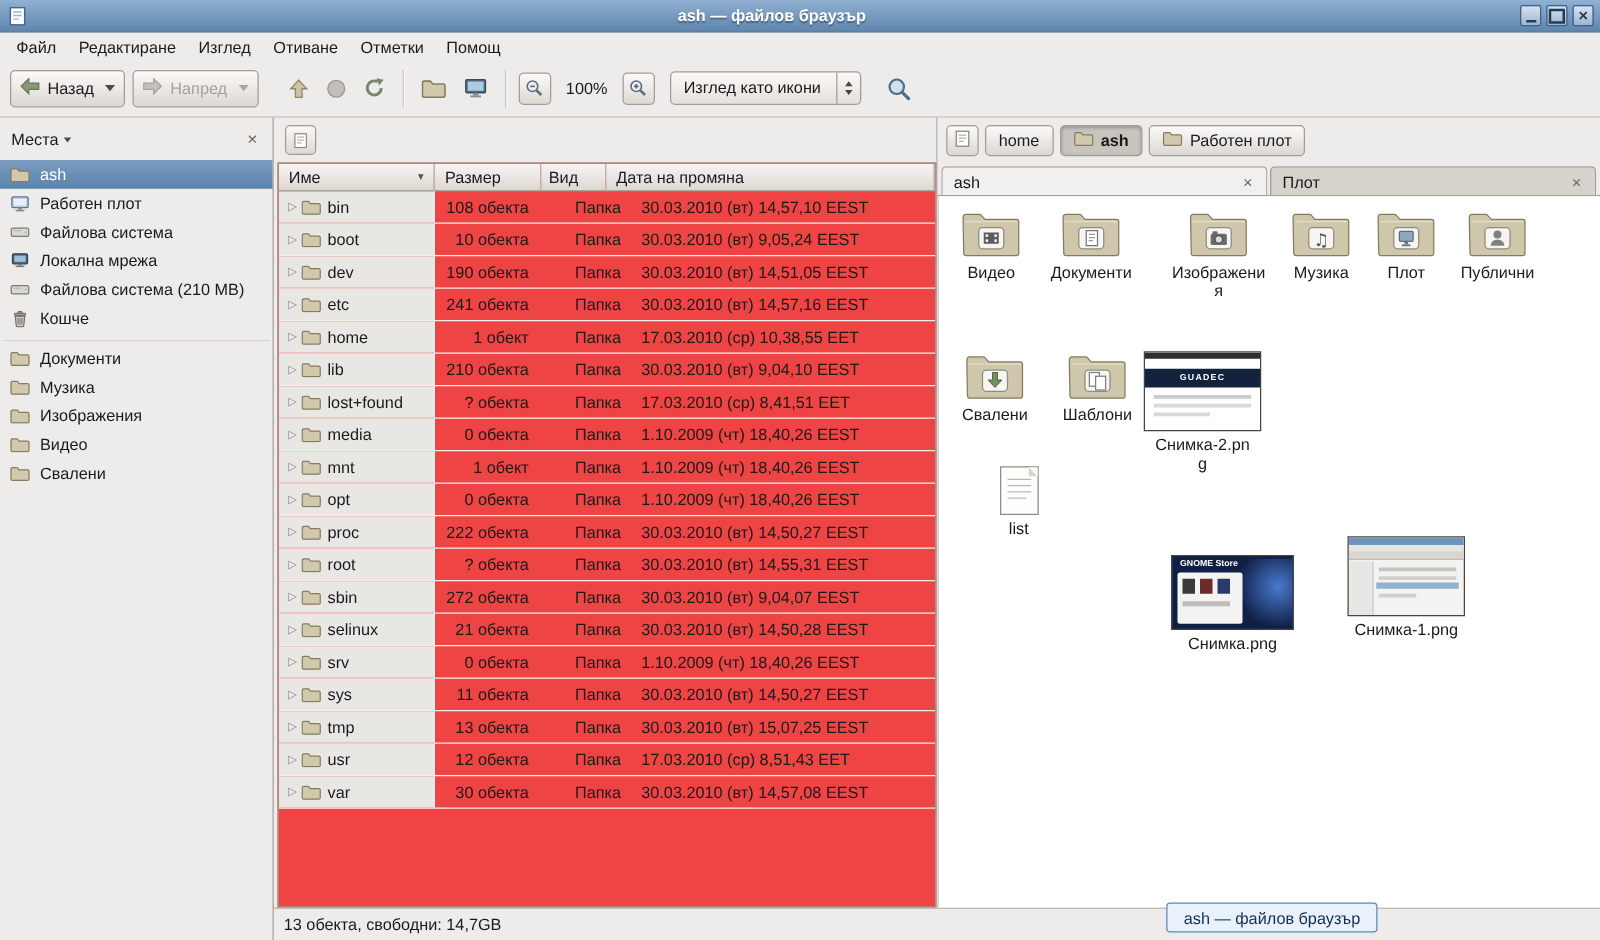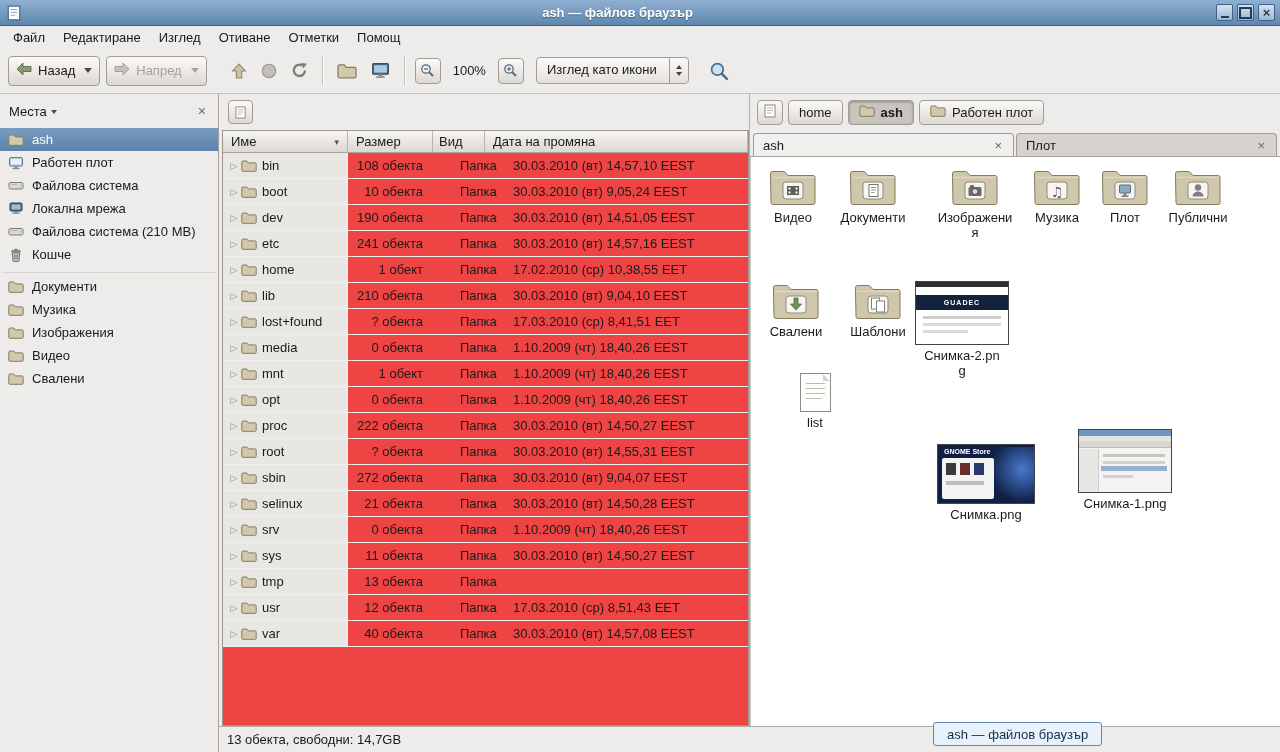--- a/index.html
+++ b/index.html
@@ -511,21 +511,21 @@
       <span class="expander"></span>
       <span class="ficon">
                     <svg width="16" height="13" viewBox="0 0 16 13">
                       <path d="M0.8 3.2 C0.8 2.5 1.3 2 2 2 h3.8 l1.5 1.9 H14 c0.7 0 1.2 0.5 1.2 1.2 v6 c0 .7 -.5 1.2 -1.2 1.2 H2 c-.7 0 -1.2 -.5 -1.2 -1.2 z" fill="#d2c9ad" stroke="#847c60"></path>
                     </svg>
                   </span>
       <span>home</span>
     </div>
     <div class="c-size">1 обект</div>
     <div class="c-type">Папка</div>
-    <div class="c-date">17.02.2010 (ср) 10,38,55 EET</div>
+    <div class="c-date">17.03.2010 (ср) 10,38,55 EET</div>
   </div>
 
   <div class="trow">
     <div class="c-name">
       <span class="expander"></span>
       <span class="ficon">
                     <svg width="16" height="13" viewBox="0 0 16 13">
                       <path d="M0.8 3.2 C0.8 2.5 1.3 2 2 2 h3.8 l1.5 1.9 H14 c0.7 0 1.2 0.5 1.2 1.2 v6 c0 .7 -.5 1.2 -1.2 1.2 H2 c-.7 0 -1.2 -.5 -1.2 -1.2 z" fill="#d2c9ad" stroke="#847c60"></path>
                     </svg>
                   </span>
@@ -691,20 +691,21 @@
       <span class="expander"></span>
       <span class="ficon">
                     <svg width="16" height="13" viewBox="0 0 16 13">
                       <path d="M0.8 3.2 C0.8 2.5 1.3 2 2 2 h3.8 l1.5 1.9 H14 c0.7 0 1.2 0.5 1.2 1.2 v6 c0 .7 -.5 1.2 -1.2 1.2 H2 c-.7 0 -1.2 -.5 -1.2 -1.2 z" fill="#d2c9ad" stroke="#847c60"></path>
                     </svg>
                   </span>
       <span>tmp</span>
     </div>
     <div class="c-size">13 обекта</div>
     <div class="c-type">Папка</div>
+    <div class="c-date">30.03.2010 (вт) 15,07,25 EEST</div>
   </div>
 
   <div class="trow">
     <div class="c-name">
       <span class="expander"></span>
       <span class="ficon">
                     <svg width="16" height="13" viewBox="0 0 16 13">
                       <path d="M0.8 3.2 C0.8 2.5 1.3 2 2 2 h3.8 l1.5 1.9 H14 c0.7 0 1.2 0.5 1.2 1.2 v6 c0 .7 -.5 1.2 -1.2 1.2 H2 c-.7 0 -1.2 -.5 -1.2 -1.2 z" fill="#d2c9ad" stroke="#847c60"></path>
                     </svg>
                   </span>
@@ -718,21 +719,21 @@
   <div class="trow">
     <div class="c-name">
       <span class="expander"></span>
       <span class="ficon">
                     <svg width="16" height="13" viewBox="0 0 16 13">
                       <path d="M0.8 3.2 C0.8 2.5 1.3 2 2 2 h3.8 l1.5 1.9 H14 c0.7 0 1.2 0.5 1.2 1.2 v6 c0 .7 -.5 1.2 -1.2 1.2 H2 c-.7 0 -1.2 -.5 -1.2 -1.2 z" fill="#d2c9ad" stroke="#847c60"></path>
                     </svg>
                   </span>
       <span>var</span>
     </div>
-    <div class="c-size">40 обекта</div>
+    <div class="c-size">30 обекта</div>
     <div class="c-type">Папка</div>
     <div class="c-date">30.03.2010 (вт) 14,57,08 EEST</div>
   </div>
 </div>
         </div>
       </div>
 
       <div class="icon-pane">
         <div class="crumbs">
   <div class="crumb icon-only">

